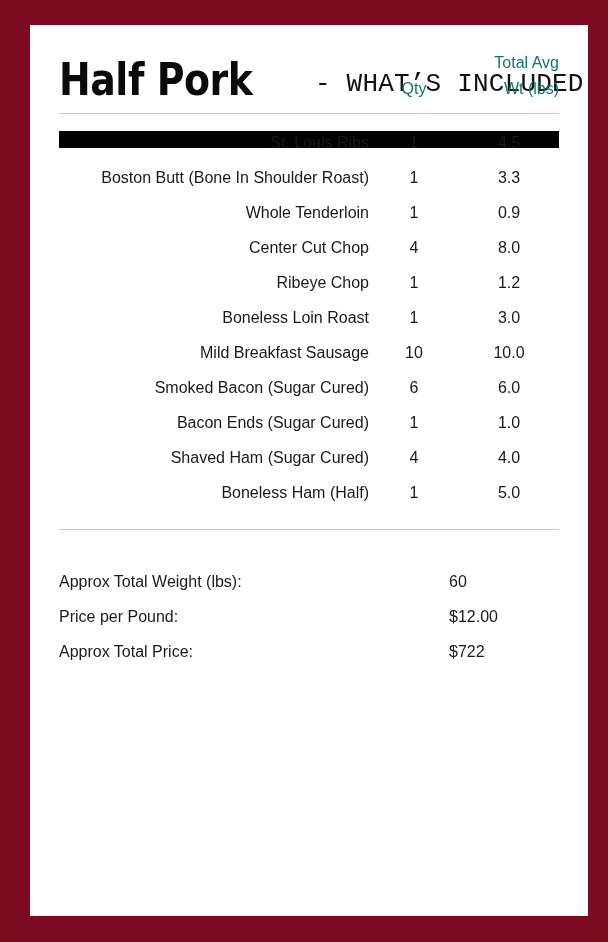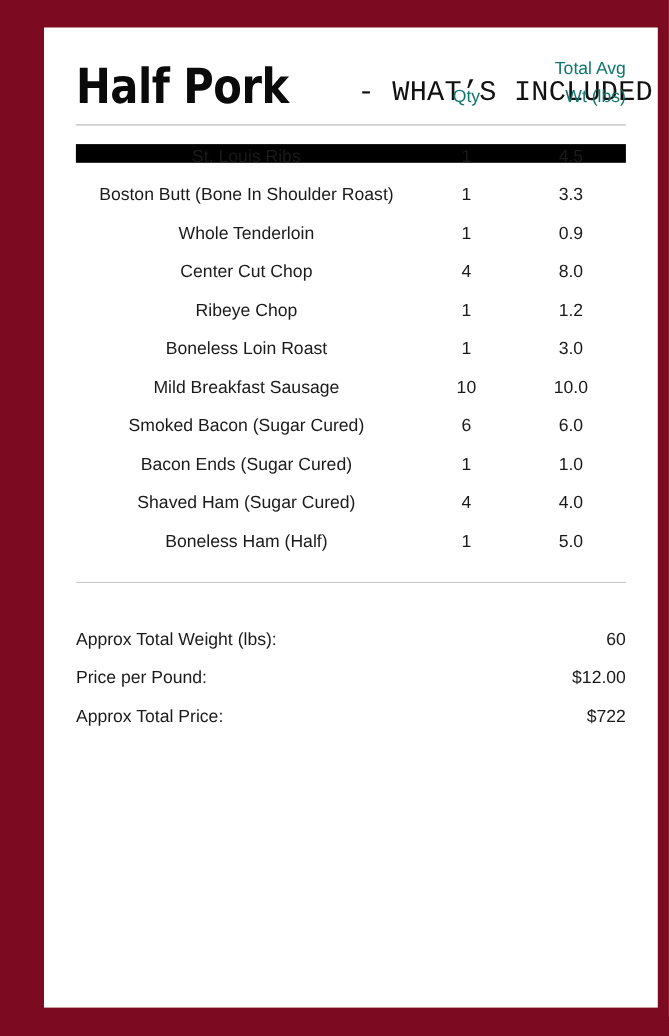--- a/index.html
+++ b/index.html
@@ -15,21 +15,21 @@
   }
   .page {
     position: relative;
     width: 608px;
     height: 942px;
     background: #7c0a21;
     box-sizing: border-box;
   }
   .card {
     position: absolute;
-    left: 40px;
+    left: 30px;
     top: 25px;
     width: 558px;
     height: 891px;
     background: #ffffff;
     box-sizing: border-box;
     overflow: hidden;
   }
   .inner {
     position: absolute;
     left: 29px;      
@@ -114,21 +114,21 @@
     font-weight: 400;
     font-size: 16px;
     line-height: 20px;
     color: #1a1a1a;
     padding: 0;
     height: 35px;
     vertical-align: middle;
     white-space: nowrap;
   }
   tbody tr:first-child td { padding-top: 11px; }
-  td.d-item { text-align: center; }
+  td.d-item { text-align: right; }
   td.d-qty  { text-align: center; }
   td.d-wt   { text-align: center; }
 
   
   .summary-rule {
     width: 500px;
     height: 1px;
     background: #c9c9c9;
     margin-top: 19px;
   }
@@ -145,21 +145,21 @@
     font-weight: 400;
     font-size: 16px;
     line-height: 20px;
     color: #1a1a1a;
     padding: 0;
     height: 35px;
     vertical-align: middle;
     white-space: nowrap;
   }
   td.s-label { text-align: left; }
-  td.s-value { text-align: right; padding-right: 0; }
+  td.s-value { padding-right: 0; }
 </style>
 </head>
 <body>
 
 <div class="page">
   <div class="card">
 
     <div class="inner header">
       <div class="title">Half Pork</div>
       <div class="subtitle">- WHAT’S INCLUDED</div>

